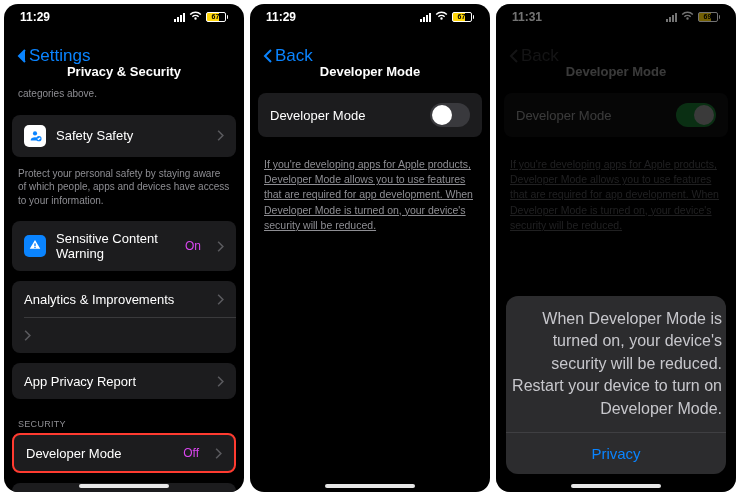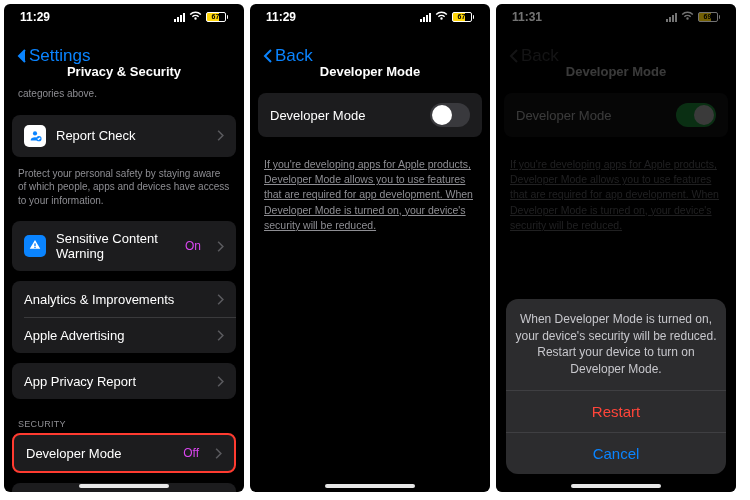--- a/index.html
+++ b/index.html
@@ -1,17 +1,17 @@
 <!DOCTYPE html>
 <html><head>
 <meta charset="utf-8">
 <style>
   * { margin: 0; padding: 0; box-sizing: border-box; -webkit-font-smoothing: antialiased; }
   body { background: #fff; font-family: -apple-system, BlinkMacSystemFont, "Segoe UI", Helvetica, Arial, sans-serif; display: flex; gap: 6px; padding: 4px; width: 750px; }
-  .phone { width: 240px; height: 488px; background: #000; color: #fff; border-radius: 6px; overflow: hidden; display: flex; flex-direction: column; position: relative; }
+  .phone { width: 240px; height: 488px; background: #000; color: #fff; border-radius: 14px; overflow: hidden; display: flex; flex-direction: column; position: relative; }
   .status { display: flex; justify-content: space-between; align-items: center; padding: 6px 16px 2px; font-size: 12px; font-weight: 600; }
   .status .right { display: flex; align-items: center; gap: 4px; }
   .signal { display: inline-flex; align-items: flex-end; gap: 1px; }
   .signal i { width: 2px; background: #fff; display: inline-block; }
   .signal i:nth-child(1){height:3px}.signal i:nth-child(2){height:5px}.signal i:nth-child(3){height:7px}.signal i:nth-child(4){height:9px}
   .wifi { font-size: 11px; }
   .batt { display: inline-flex; align-items: center; }
   .batt-body { width: 20px; height: 10px; border: 1px solid #fff; border-radius: 2px; position: relative; background: linear-gradient(to right,#ffd60a 69%, transparent 69%); }
   .batt-body span { position: absolute; top: -1px; left: 0; right: 0; font-size: 7px; font-weight: 700; color: #000; text-align: center; line-height: 10px; }
   .batt-tip { width: 1.5px; height: 4px; background: #fff; margin-left: 1px; border-radius: 0 1px 1px 0; }
@@ -38,21 +38,21 @@
   .link { color: #0a84ff; }
   .toggle { width: 40px; height: 24px; border-radius: 12px; position: relative; }
   .toggle-off { background: #39393d; }
   .toggle-on { background: #30d158; }
   .knob { width: 20px; height: 20px; background: #fff; border-radius: 50%; position: absolute; top: 2px; }
   .toggle-off .knob { left: 2px; }
   .toggle-on .knob { right: 2px; }
   .desc { color: #8e8e93; font-size: 10.5px; padding: 10px 14px; line-height: 1.45; text-decoration: underline; }
   .home-ind { position: absolute; bottom: 4px; left: 50%; transform: translateX(-50%); width: 90px; height: 4px; background: #fff; border-radius: 3px; opacity: .9; }
   .sheet { position: absolute; left: 10px; right: 10px; bottom: 18px; background: #2c2c2e; border-radius: 12px; overflow: hidden; }
-  .sheet-msg { color: #c7c7cc; font-size: 12px; text-align: center; padding: 12px 4px; line-height: 1.4; border-bottom: .5px solid #3f3f42; }
+  .sheet-msg { color: #c7c7cc; font-size: 16px; text-align: right; padding: 12px 4px; line-height: 1.4; border-bottom: .5px solid #3f3f42; }
   .sheet-btn { text-align: center; padding: 12px; font-size: 15px; }
   .sheet-btn + .sheet-btn { border-top: .5px solid #3f3f42; }
   .btn-red { color: #ff453a; }
   .btn-blue { color: #0a84ff; }
   .dim { position: absolute; inset: 0; background: rgba(0,0,0,.55); }
   .phone3-body { opacity: .5; }
 </style>
 </head>
 <body>
 
@@ -94,21 +94,21 @@
     <div class="cell-group">
       <div class="cell">
         <span class="icon-box icon-blue">
           <svg width="14" height="14" viewBox="0 0 16 16">
               <circle cx="8" cy="5" r="2.4" fill="#0a84ff"></circle>
               <path fill="#0a84ff" d="M3 13c0-2.2 2.2-3.6 5-3.6s5 1.4 5 3.6H3z"></path>
               <circle cx="12.5" cy="11" r="3" fill="#0a84ff"></circle>
               <path stroke="#fff" stroke-width="1.3" fill="none" d="M11 11l1 1 2-2"></path>
             </svg>
         </span>
-        <span class="label">Report Check</span>
+        <span class="label">Safety Safety</span>
         <span class="chev">
             <svg viewBox="0 0 8 14">
               <path stroke="currentColor" stroke-width="2" fill="none" d="M1 1l6 6-6 6"></path>
             </svg>
           </span>
       </div>
     </div>
     <div class="small-note">Protect your personal safety by staying aware of which people, apps and devices have access to your information.</div>
 
     <div class="cell-group">
@@ -133,21 +133,20 @@
     <div class="cell-group">
       <div class="cell">
         <span class="label">Analytics &amp; Improvements</span>
         <span class="chev">
             <svg viewBox="0 0 8 14">
               <path stroke="currentColor" stroke-width="2" fill="none" d="M1 1l6 6-6 6"></path>
             </svg>
           </span>
       </div>
       <div class="cell">
-        <span class="label">Apple Advertising</span>
         <span class="chev">
             <svg viewBox="0 0 8 14">
               <path stroke="currentColor" stroke-width="2" fill="none" d="M1 1l6 6-6 6"></path>
             </svg>
           </span>
       </div>
     </div>
 
     <div class="cell-group">
       <div class="cell">
@@ -266,17 +265,16 @@
               <span class="knob"></span>
             </span>
         </div>
       </div>
       <div class="desc">If you're developing apps for Apple products, Developer Mode allows you to use features that are required for app development. When Developer Mode is turned on, your device's security will be reduced.</div>
     </div>
   </div>
   <div class="dim"></div>
   <div class="sheet">
     <div class="sheet-msg">When Developer Mode is turned on, your device's security will be reduced. Restart your device to turn on Developer Mode.</div>
-    <div class="sheet-btn btn-red">Restart</div>
-    <div class="sheet-btn btn-blue">Cancel</div>
+    <div class="sheet-btn btn-blue">Privacy</div>
   </div>
   <div class="home-ind"></div>
 </div>
 
 </body></html>

